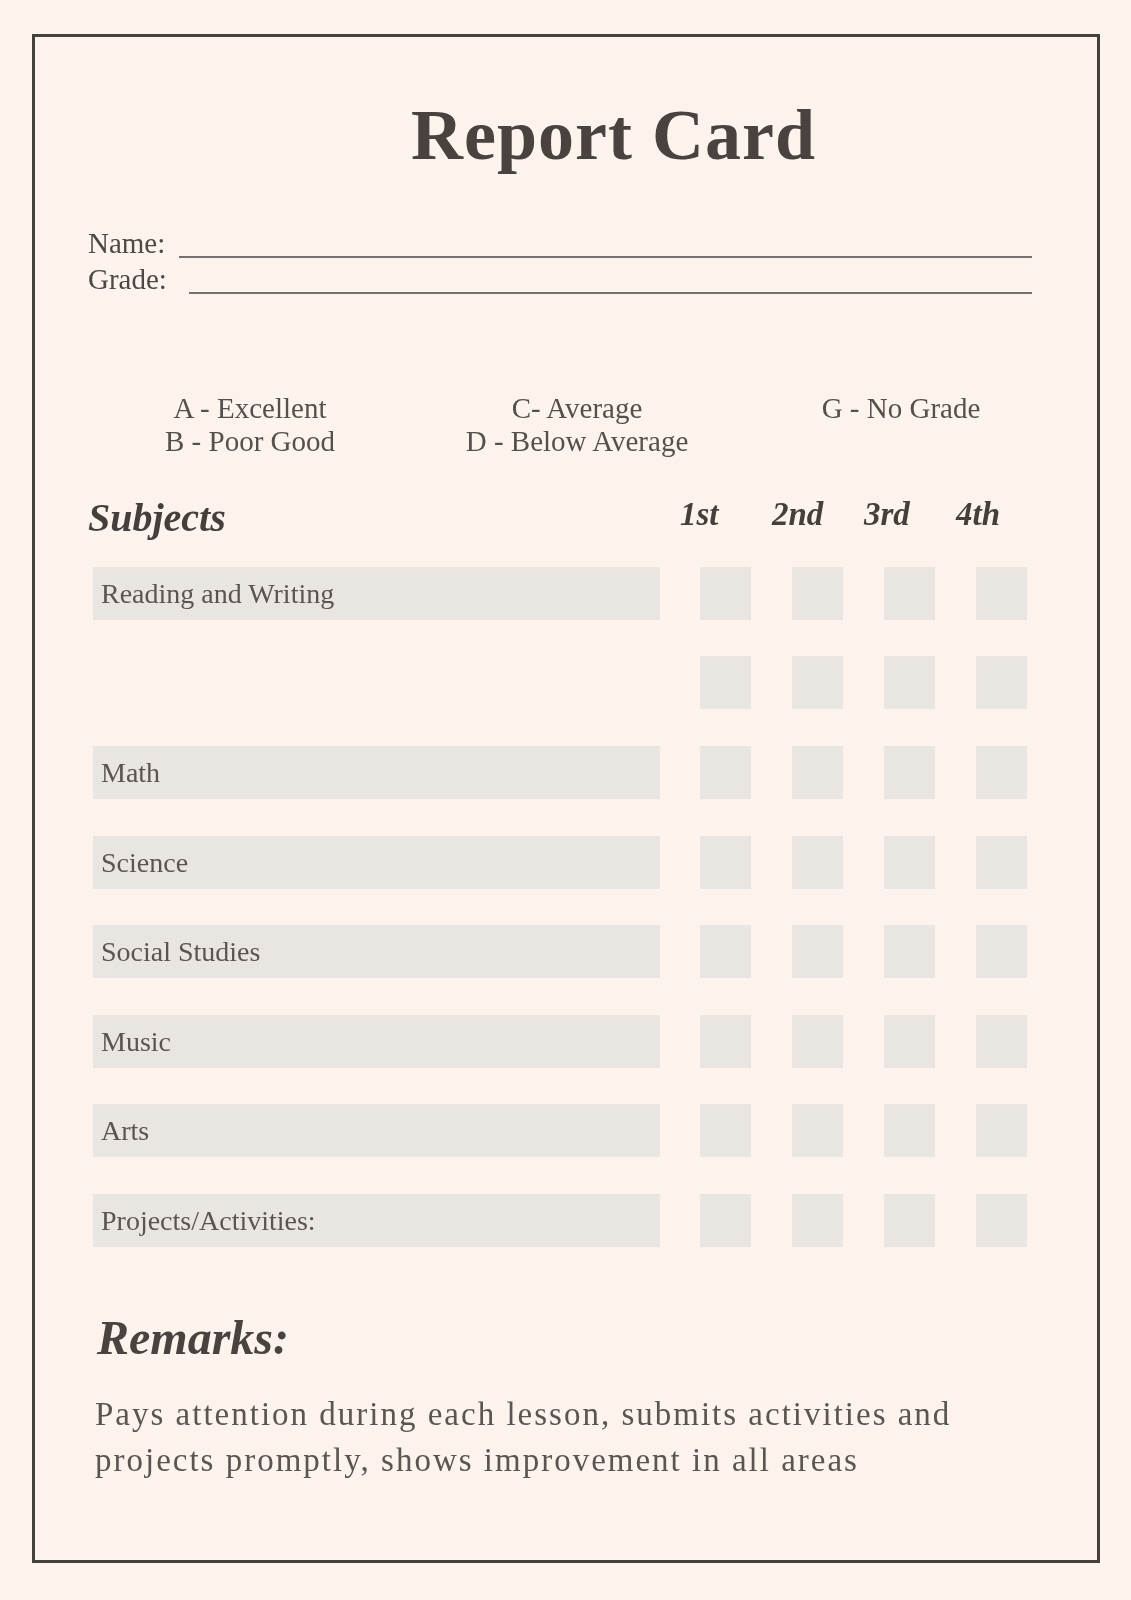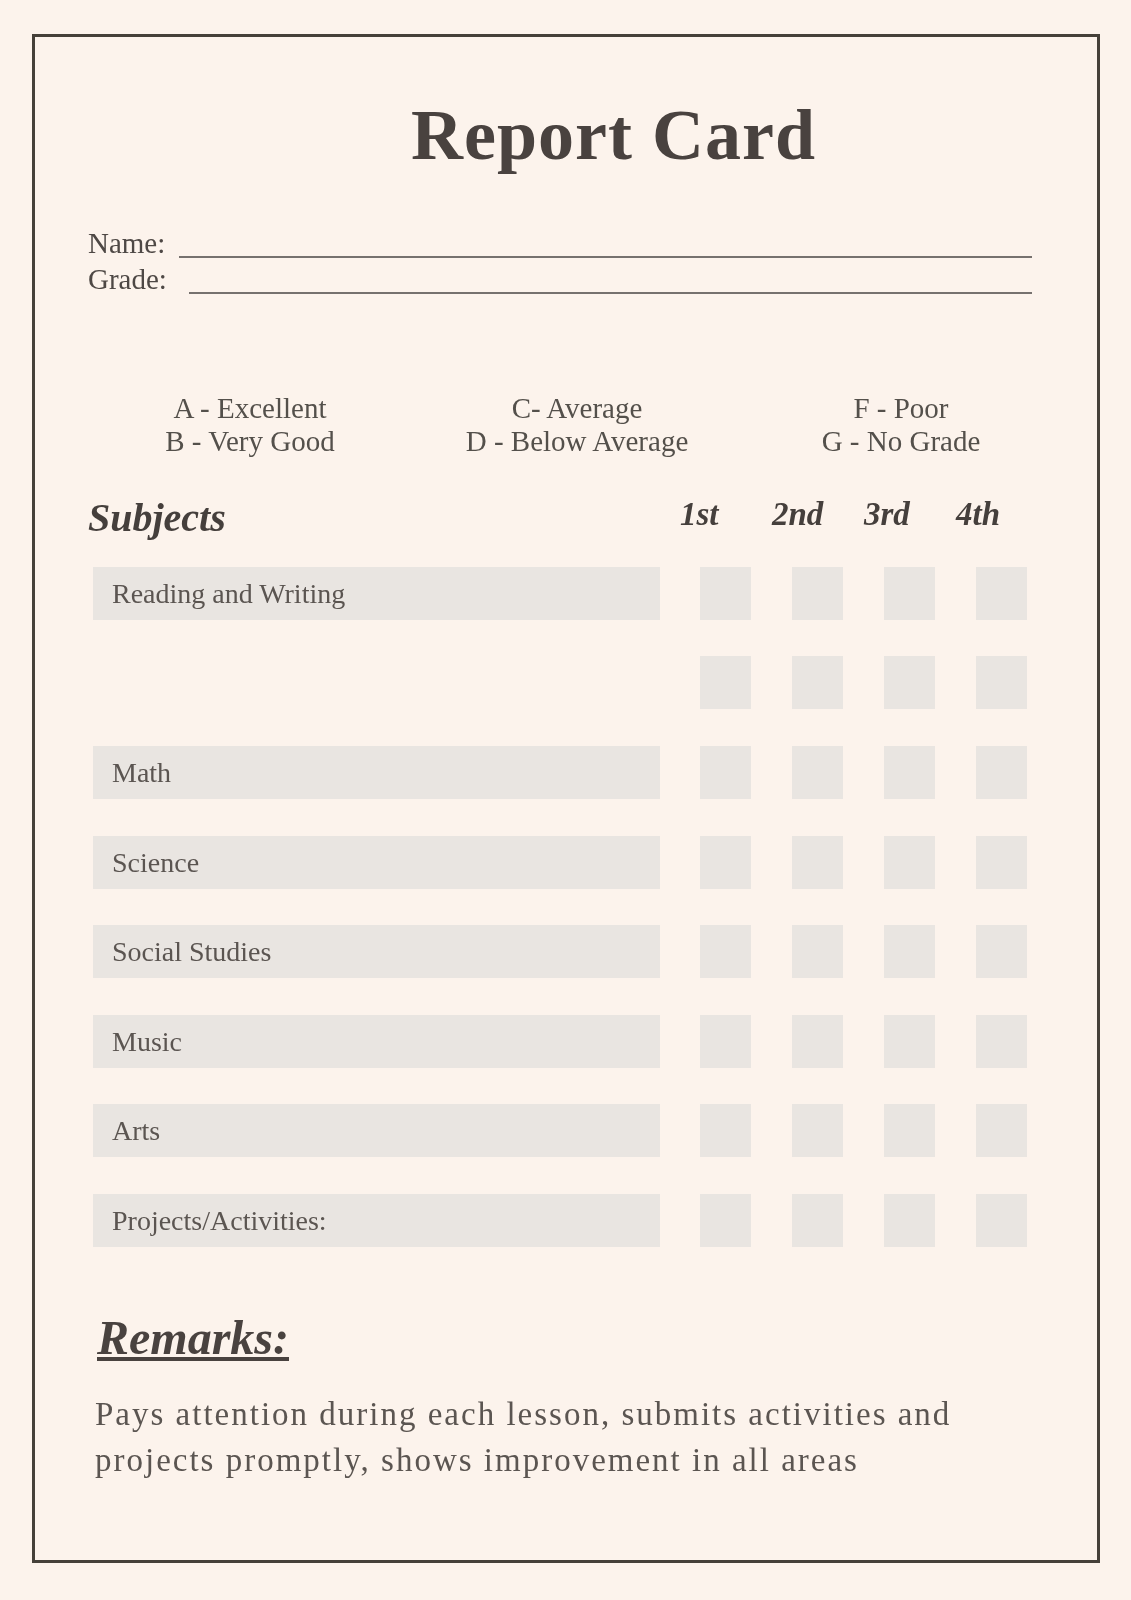--- a/index.html
+++ b/index.html
@@ -105,21 +105,21 @@
   }
   .subject-bar {
     position: absolute;
     left: 93px;
     top: 0;
     width: 567px;
     height: 53px;
     background: #e9e5e1;
     display: flex;
     align-items: center;
-    padding-left: 19px;
+    padding-left: 8px;
     box-sizing: border-box;
     font-size: 28px;
     color: #5b5551;
   }
   .grade-box {
     position: absolute;
     top: 0;
     width: 51px;
     height: 53px;
     background: #e9e5e1;
@@ -130,21 +130,20 @@
   .grade-box.b4 { left: 976px; }
 
   .remarks-heading {
     position: absolute;
     left: 97px;
     top: 1310px;
     font-size: 48px;
     font-weight: bold;
     font-style: italic;
     color: #49423f;
-    text-decoration: underline;
   }
   .remarks-text {
     position: absolute;
     left: 95px;
     top: 1391px;
     width: 940px;
     font-size: 33px;
     line-height: 46px;
     letter-spacing: 2px;
     color: #5b5551;
@@ -162,28 +161,27 @@
   <span class="field-line"></span>
 </div>
 
 <div class="field-row grade">
   <span class="field-label">Grade:</span>
   <span class="field-line"></span>
 </div>
 
 <div class="legend-col c1">
   <div>A - Excellent</div>
-  <div>B - Very Good</div>
+  <div>B - Poor Good</div>
 </div>
 <div class="legend-col c2">
   <div>C- Average</div>
   <div>D - Below Average</div>
 </div>
 <div class="legend-col c3">
-  <div>F - Poor</div>
   <div>G - No Grade</div>
 </div>
 
 <div class="subjects-heading">Subjects</div>
 
 <div class="quarter-header q1">1st</div>
 <div class="quarter-header q2">2nd</div>
 <div class="quarter-header q3">3rd</div>
 <div class="quarter-header q4">4th</div>
 

